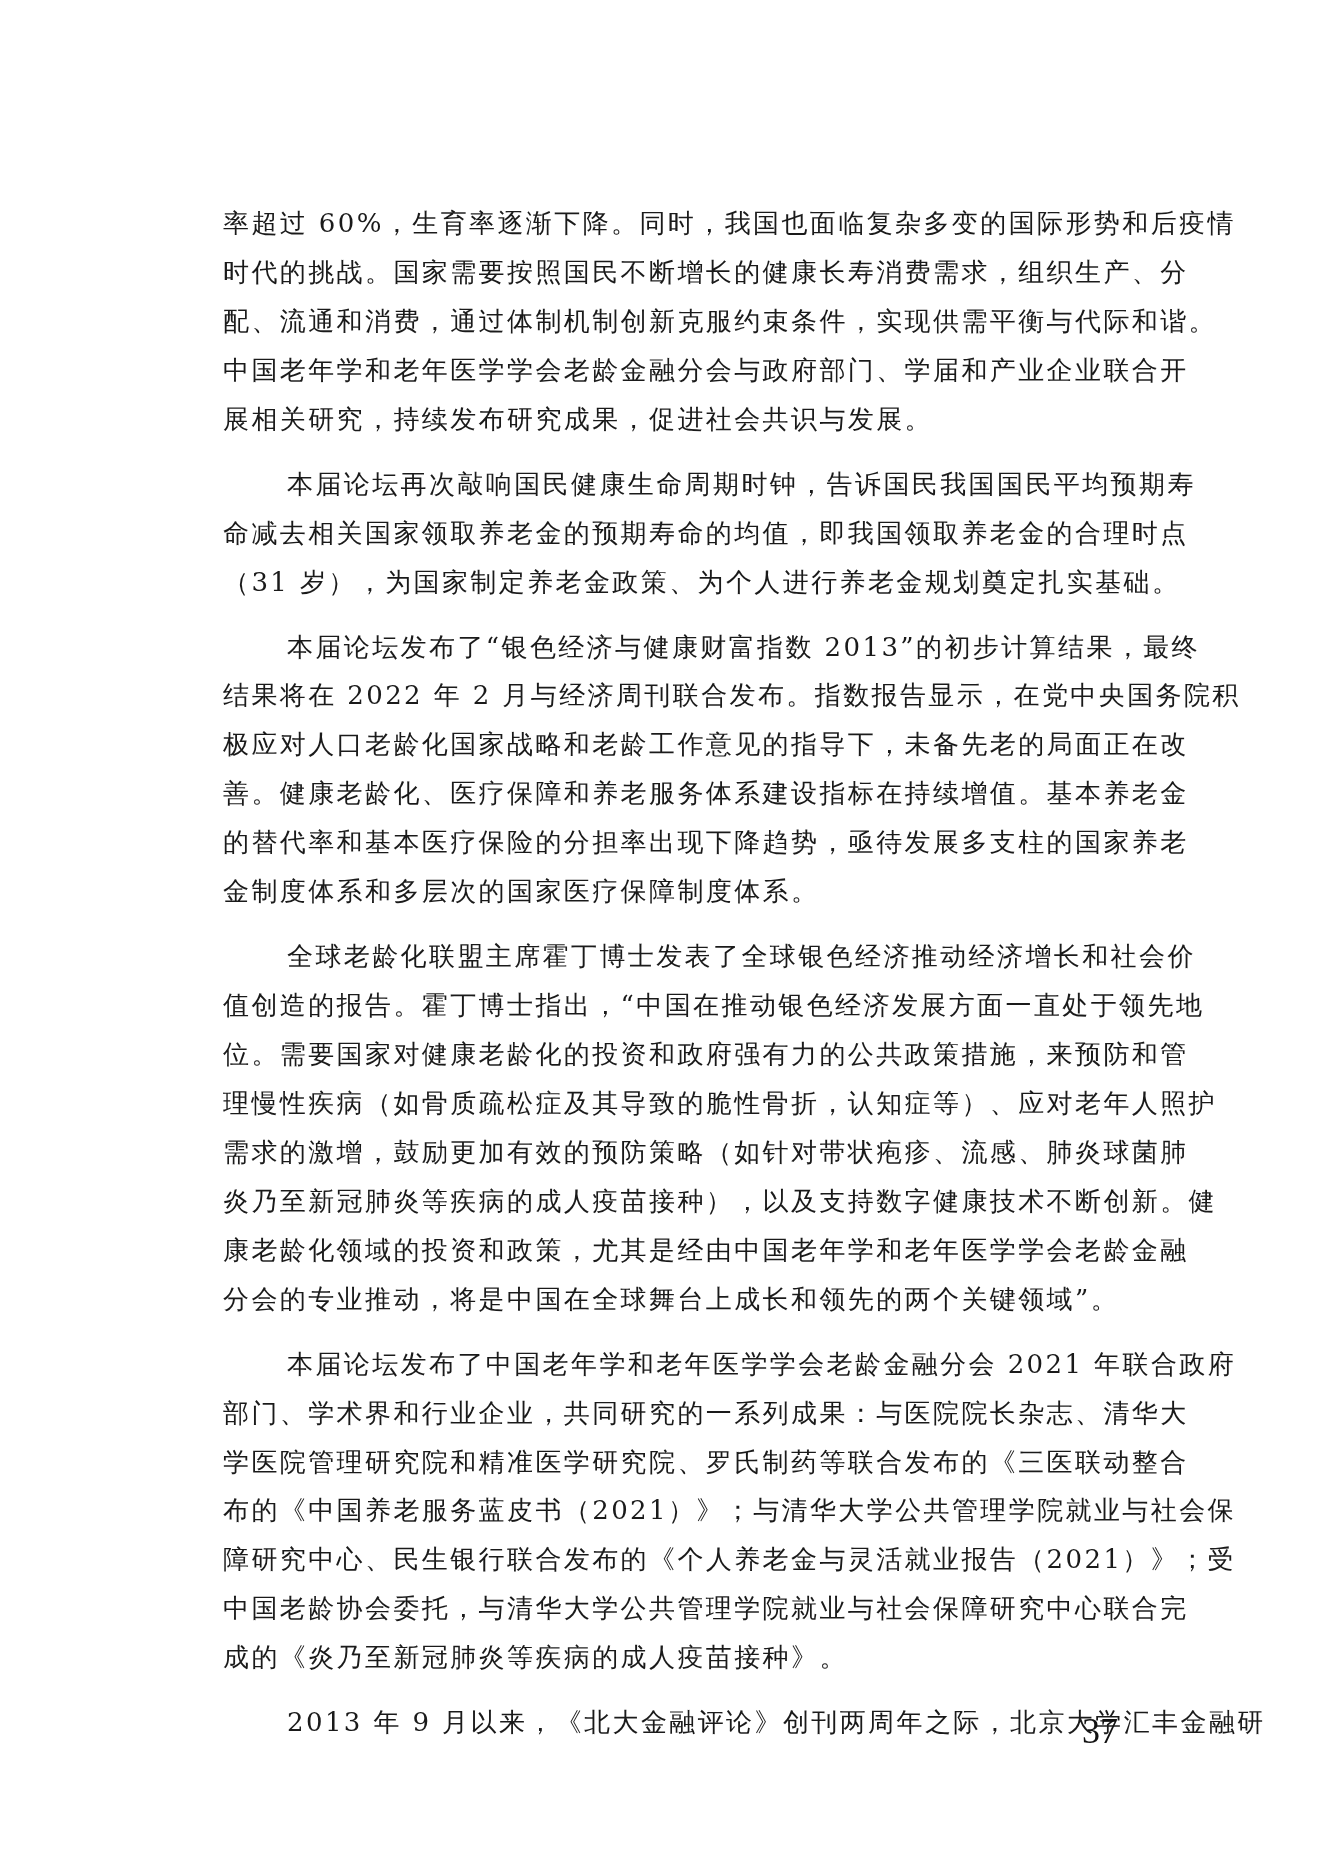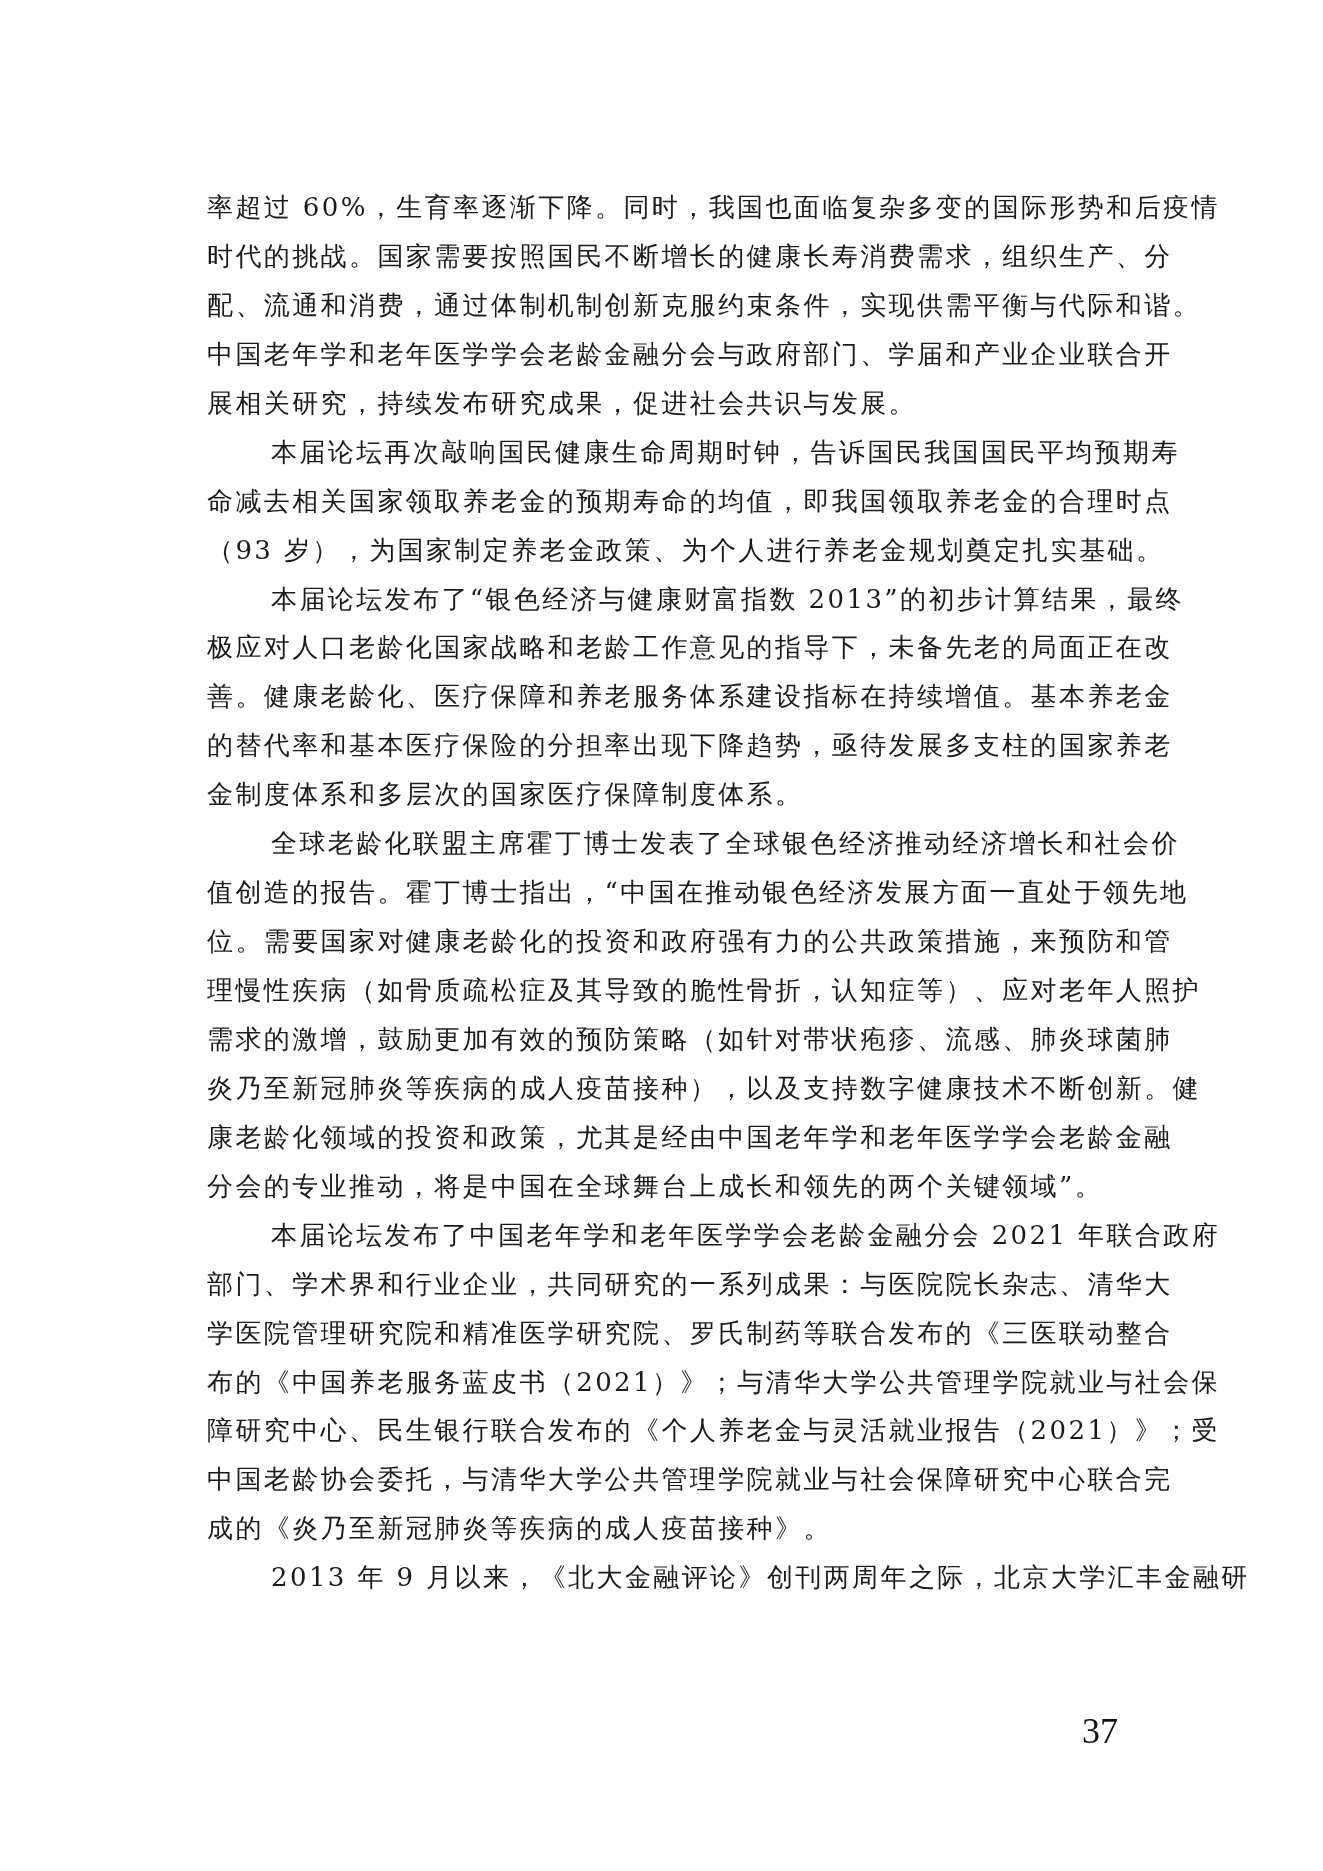--- a/index.html
+++ b/index.html
@@ -2,21 +2,21 @@
 <html><head>
 <meta charset="utf-8">
 <style>
   html, body { margin: 0; padding: 0; background: #ffffff; }
   body { width: 1323px; height: 1871px; position: relative; overflow: hidden; }
   .page {
     position: absolute; left: 207px; top: 183px; width: 912px;
     font-family: "DejaVu Serif", "Liberation Serif", serif;
     color: #1a1a1a; font-size: 26px; line-height: 48.93px;
   }
-  .para { margin: 0; text-align: justify; text-align-last: left; }
+  .para { margin: 16px; text-align: justify; text-align-last: left; }
   .line { display: block; white-space: nowrap; text-align: justify; text-align-last: justify; letter-spacing: 2.4px; }
   .line.last { text-align-last: left; }
   .page-number {
     position: absolute; left: 1082px; top: 1710px;
     font-family: "Liberation Serif", "DejaVu Serif", serif;
     font-size: 36px; color: #111;
   }
 </style>
 </head>
 <body>
@@ -25,24 +25,25 @@
   <p class="para">
     <span class="line">率超过 60%，生育率逐渐下降。同时，我国也面临复杂多变的国际形势和后疫情</span>
     <span class="line">时代的挑战。国家需要按照国民不断增长的健康长寿消费需求，组织生产、分</span>
     <span class="line">配、流通和消费，通过体制机制创新克服约束条件，实现供需平衡与代际和谐。</span>
     <span class="line">中国老年学和老年医学学会老龄金融分会与政府部门、学届和产业企业联合开</span>
     <span class="line last">展相关研究，持续发布研究成果，促进社会共识与发展。</span>
   </p>
   <p class="para">
     <span class="line" style="padding-left:64px">本届论坛再次敲响国民健康生命周期时钟，告诉国民我国国民平均预期寿</span>
     <span class="line">命减去相关国家领取养老金的预期寿命的均值，即我国领取养老金的合理时点</span>
-    <span class="line last">（93 岁），为国家制定养老金政策、为个人进行养老金规划奠定扎实基础。</span>
+    <span class="line last">（31 岁），为国家制定养老金政策、为个人进行养老金规划奠定扎实基础。</span>
   </p>
   <p class="para">
     <span class="line" style="padding-left:64px">本届论坛发布了“银色经济与健康财富指数 2013”的初步计算结果，最终</span>
+    <span class="line">结果将在 2022 年 2 月与经济周刊联合发布。指数报告显示，在党中央国务院积</span>
     <span class="line">极应对人口老龄化国家战略和老龄工作意见的指导下，未备先老的局面正在改</span>
     <span class="line">善。健康老龄化、医疗保障和养老服务体系建设指标在持续增值。基本养老金</span>
     <span class="line">的替代率和基本医疗保险的分担率出现下降趋势，亟待发展多支柱的国家养老</span>
     <span class="line last">金制度体系和多层次的国家医疗保障制度体系。</span>
   </p>
   <p class="para">
     <span class="line" style="padding-left:64px">全球老龄化联盟主席霍丁博士发表了全球银色经济推动经济增长和社会价</span>
     <span class="line">值创造的报告。霍丁博士指出，“中国在推动银色经济发展方面一直处于领先地</span>
     <span class="line">位。需要国家对健康老龄化的投资和政府强有力的公共政策措施，来预防和管</span>
     <span class="line">理慢性疾病（如骨质疏松症及其导致的脆性骨折，认知症等）、应对老年人照护</span>

